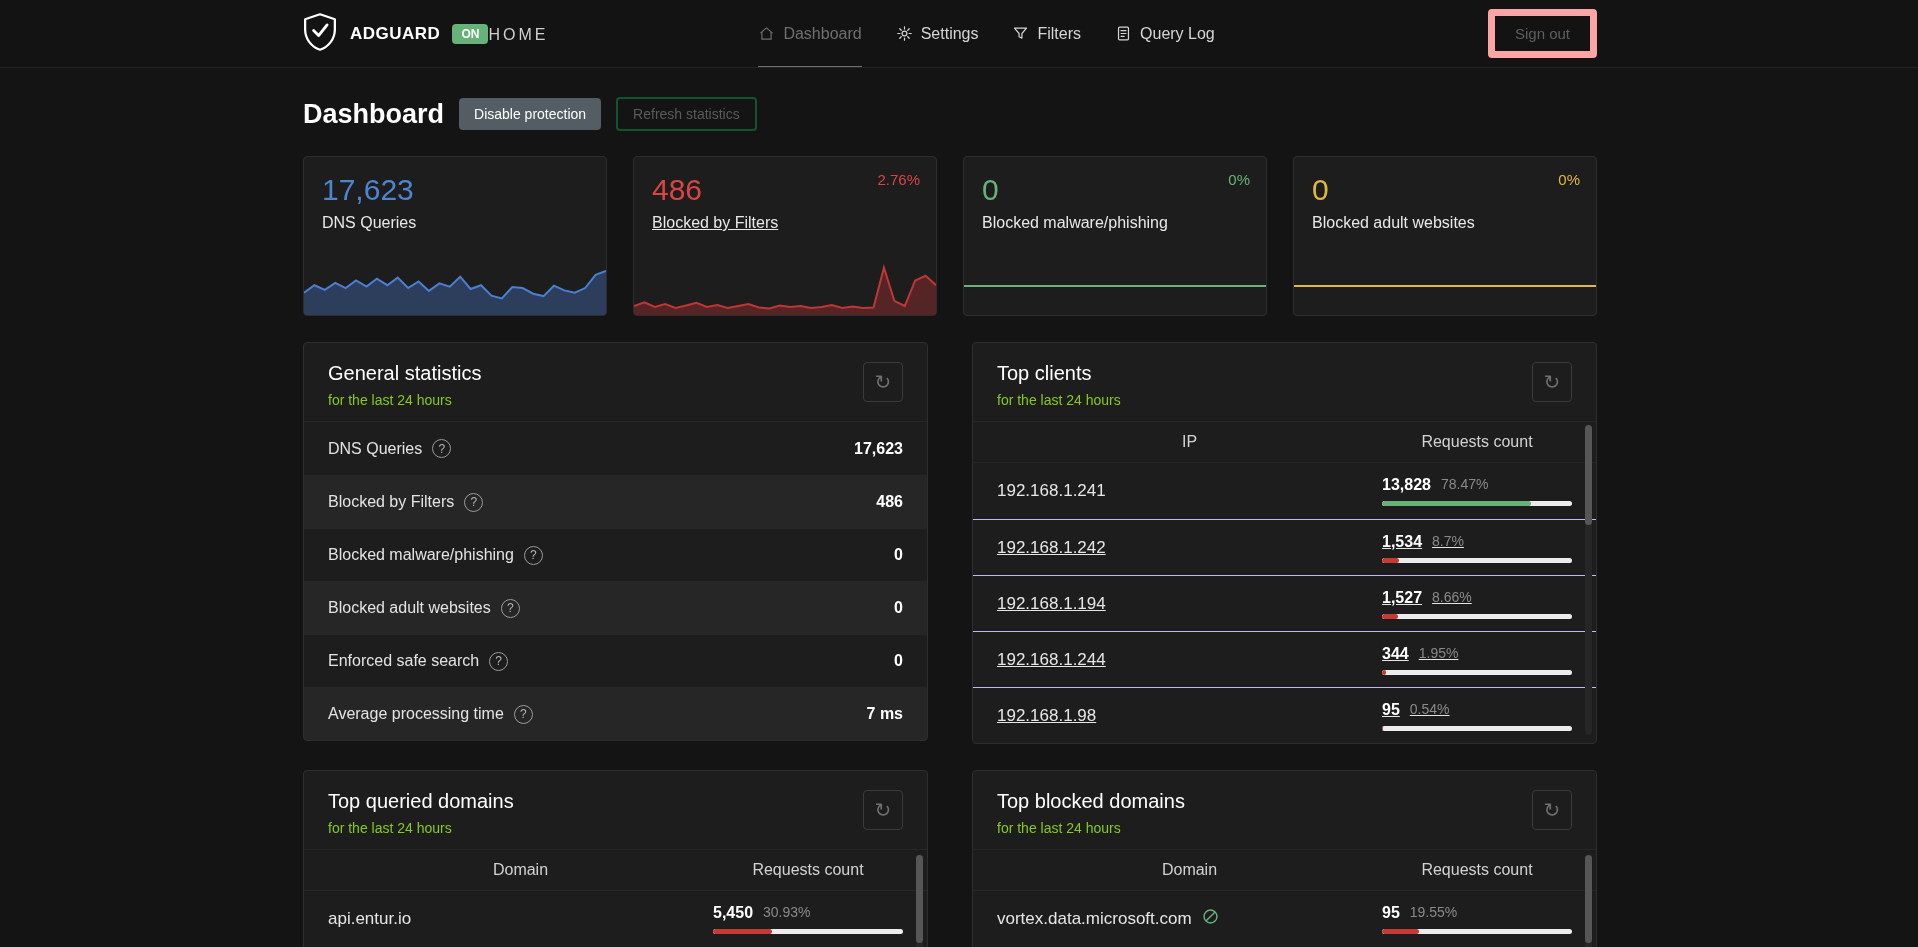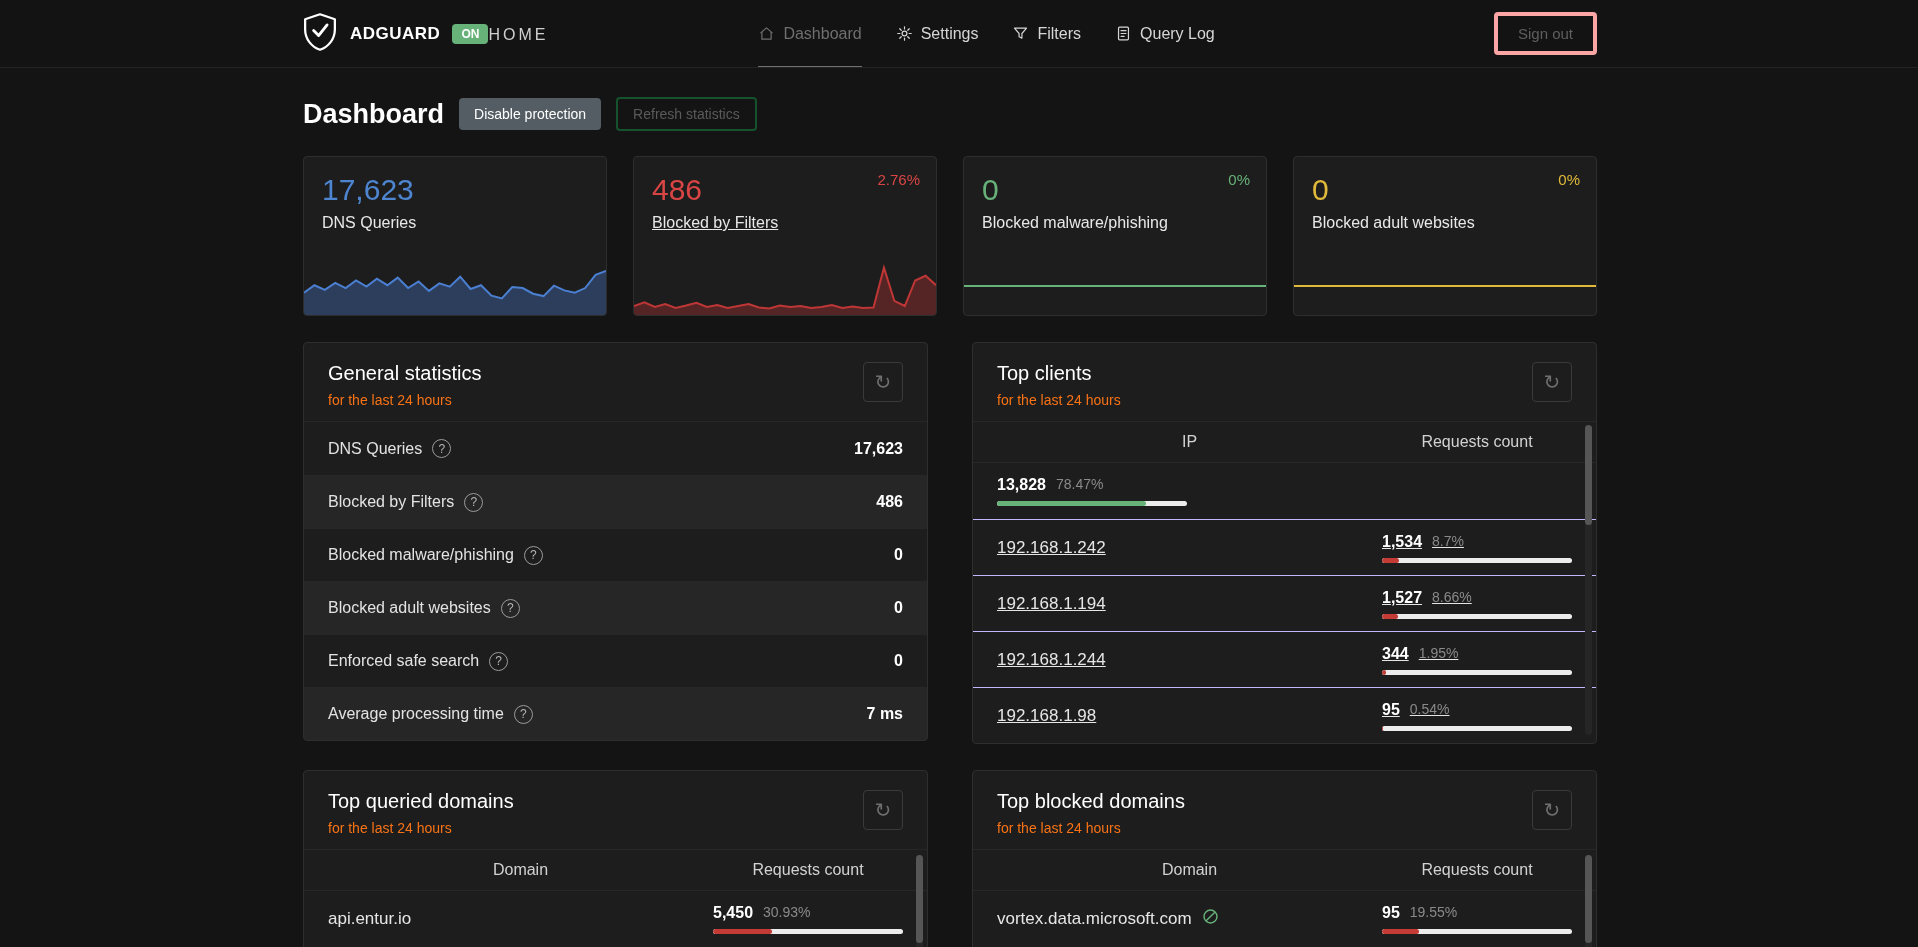--- a/index.html
+++ b/index.html
@@ -19,21 +19,21 @@
   .brand-col { display:flex; }
   .brand-row { display:flex; align-items:center; }
   .brand-title { font-size:17px; font-weight:bold; letter-spacing:.5px; color:#fff; }
   .brand-sub { font-size:16px; letter-spacing:3px; color:#cfcfcf; margin-top:2px; }
   .on-badge { background:#67b279; color:#fff; font-size:12px; font-weight:bold;
               padding:3px 9px; border-radius:4px; margin-left:12px; }
   .nav-menu { display:flex; height:100%; margin-left:210px; gap:34px; }
   .nav-item { display:flex; align-items:center; gap:8px; color:#d6d6d6; font-size:16px; cursor:pointer; height:100%; }
   .nav-item .nav-icon svg { display:block; }
   .nav-item.active { color:#6f6f6f; box-shadow:inset 0 -1px 0 #6f6f6f; }
-  .signout { margin-left:auto; border:4px solid #fca5a5; color:#5f5f5f;
+  .signout { margin-left:auto; border:7px solid #fca5a5; color:#5f5f5f;
              padding:9px 20px; border-radius:4px; font-size:15px; }
 
   
   .page-head { display:flex; align-items:center; gap:15px; padding-top:28px; height:64px; }
   .page-title { font-size:27px; font-weight:600; color:#fff; margin:0; }
   .btn-gray { background:#545d63; color:#fff; font-size:14px; padding:8px 15px; border-radius:4px; }
   .btn-ghost { background:transparent; border:2px solid #14532d; color:#5a5a5a; font-size:14px; padding:7px 15px; border-radius:4px; }
 
   
   .stats-row { display:grid; grid-template-columns:repeat(4,1fr); gap:26px; margin-top:24px; }
@@ -50,21 +50,21 @@
   .spark { position:absolute; left:0; right:0; bottom:0; height:52px; }
   .spark svg { width:100%; height:100%; display:block; }
   .flat-line { position:absolute; left:0; right:0; bottom:28px; height:2px; }
 
   
   .panels { display:grid; grid-template-columns:1fr 1fr; gap:44px; margin-top:26px; align-items:start; }
   .panel { background:#1d1d1d; border:1px solid #2e2e2e; border-radius:4px; position:relative; overflow:hidden; }
   .panel.tall { height:360px; }
   .panel-head { padding:19px 24px 13px; display:flex; justify-content:space-between; align-items:flex-start; }
   .panel-title { font-size:20px; color:#fff; }
-  .panel-sub { font-size:14px; color:#f97316; margin-top:7px; }
+  .panel-sub { font-size:14px; color:#84cc16; margin-top:7px; }
   .refresh-btn { width:40px; height:40px; border:1px solid #3a3a3a; border-radius:4px;
                  color:#6f6f6f; font-size:20px; display:flex; align-items:center; justify-content:center; }
 
   
   .stats-table { border-top:1px solid #272727; }
   .srow { display:flex; justify-content:space-between; align-items:center; height:53px;
           padding:0 24px; font-size:16px; }
   .srow + .srow { border-top:1px solid #272727; }
   .srow:nth-child(even) { background:rgba(255,255,255,0.045); }
   .srow-label { display:flex; align-items:center; gap:10px; color:#e3e3e3; }
@@ -275,20 +275,21 @@
         <button class="refresh-btn">
           <span>↻</span>
         </button>
       </div>
       <div class="thead">
         <span class="th-left">IP</span>
         <span class="th-right">Requests count</span>
       </div>
       <div>
         <div class="crow">
+          <span class="crow-ip">192.168.1.241</span>
           <div class="crow-right">
             <div class="count-line">
                 <span class="count">13,828</span>
                 <span class="pct">78.47%</span>
               </div>
             <div class="bar">
                 <div class="bar-fill green" style="width: 78.47%;"></div>
               </div>
           </div>
         </div>

